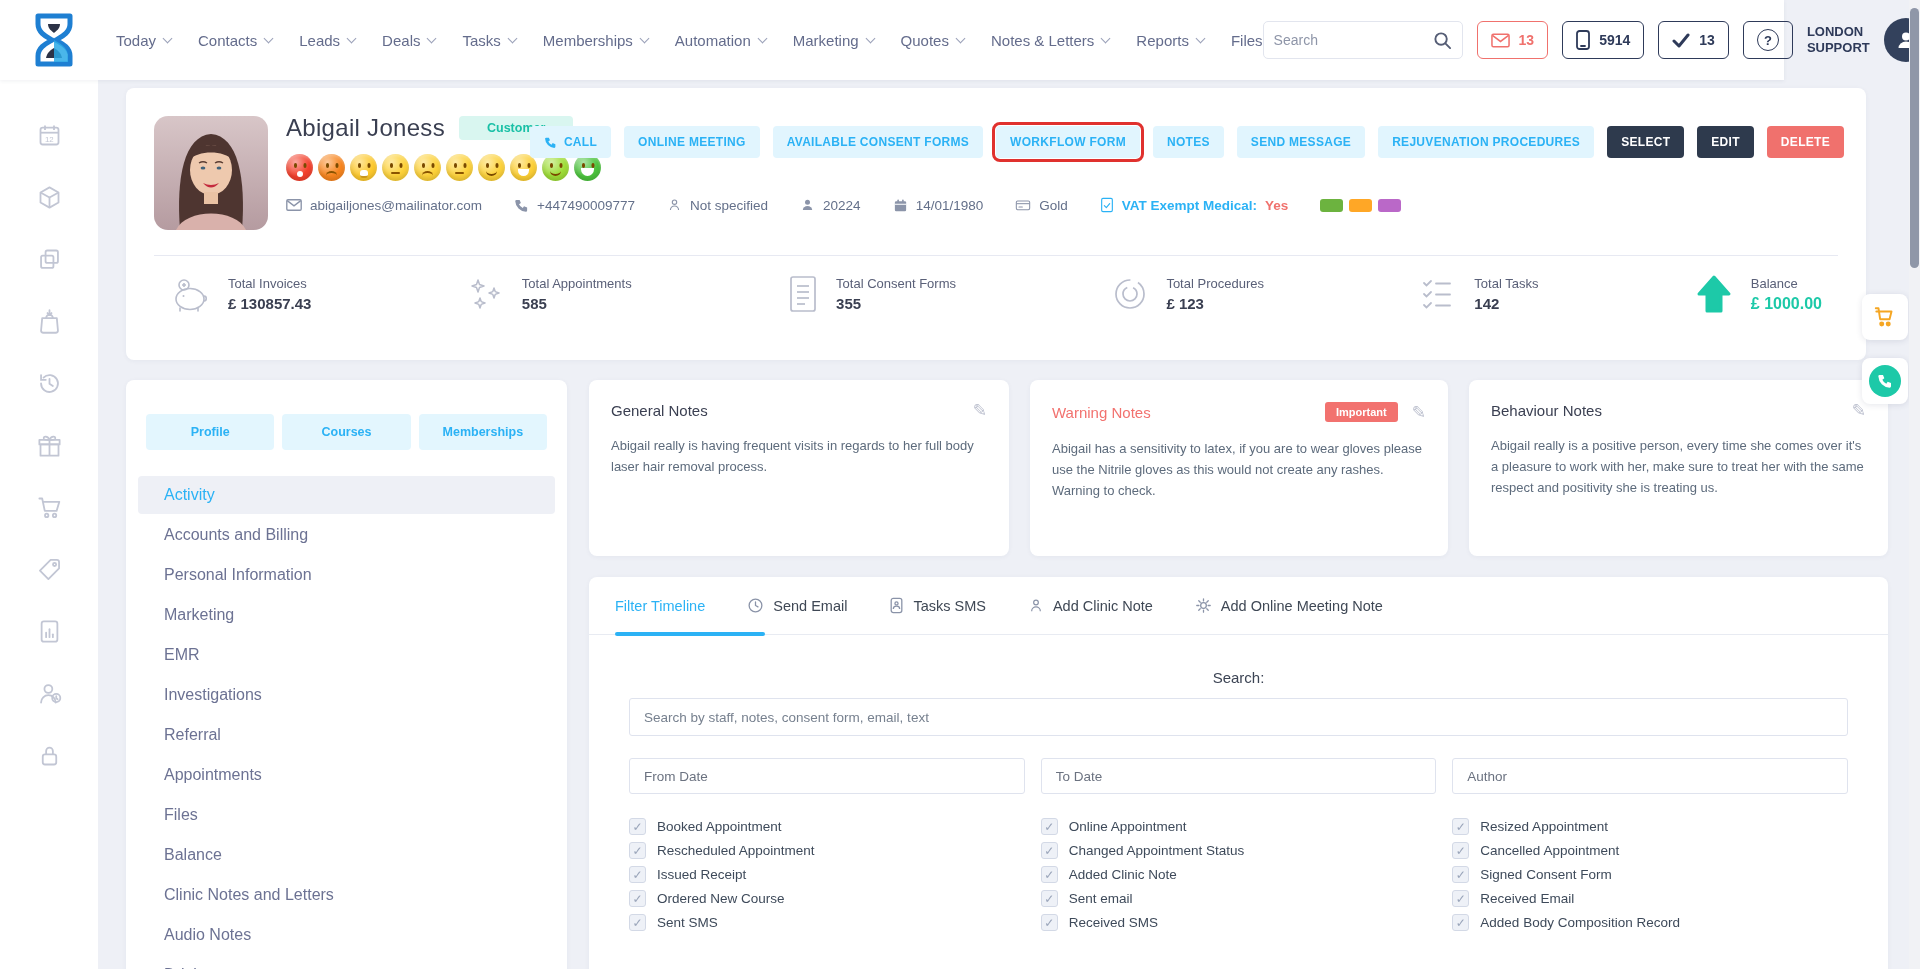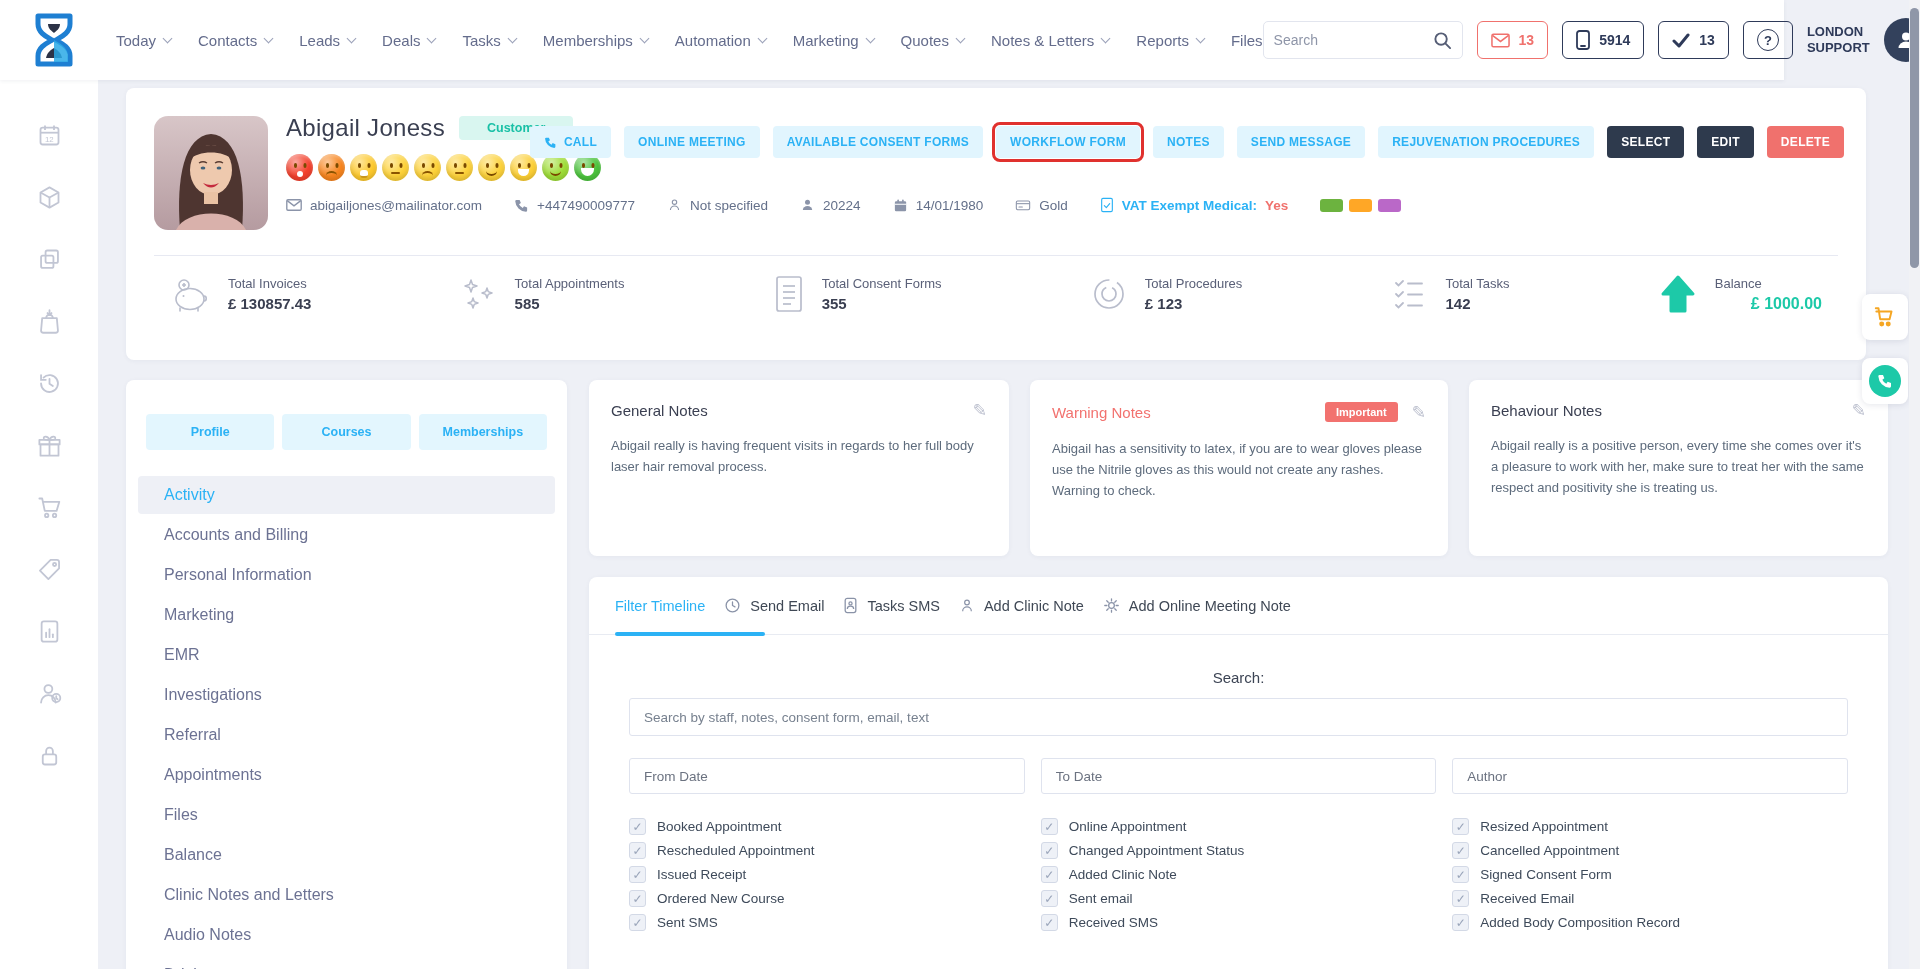--- a/index.html
+++ b/index.html
@@ -68,21 +68,21 @@
           letter-spacing:.3px; padding:0 14px; height:32px; border-radius:4px; cursor:pointer; display:flex; align-items:center; gap:7px; white-space:nowrap;}
   .abtn.hl { outline:3px solid #e0312e; outline-offset:1px; }
   .abtn.dark { background:#2e3a4d; color:#fff; }
   .abtn.danger { background:#f0716d; color:#fff; }
 
   .pdivider { position:absolute; left:28px; right:28px; top:167px; border-top:1px solid #e7e9f2; }
   .stats { position:absolute; left:44px; right:44px; top:185px; display:flex; justify-content:space-between; }
   .stat { display:flex; align-items:center; gap:16px; }
   .stat .lbl { font-size:13px; color:#5a6078; }
   .stat .val { font-size:15px; font-weight:700; color:#3a3f51; margin-top:4px; }
-  .stat .val.teal { color:#1dc9a8; font-size:16px;margin-left:36px; }
+  .stat .val.teal { color:#1dc9a8; font-size:16px; }
 
   
   .menu-card { left:126px; top:380px; width:441px; height:660px; padding:24px 0 0; }
   .menu-tabs { display:flex; gap:8px; padding:10px 20px 20px; }
   .mtab { flex:1; background:#e3f6fe; color:#2bb2f5; text-align:center; font-size:12.5px; font-weight:600;
           padding:11px 0; border-radius:4px; cursor:pointer; }
   .menu-list { padding:4px 0; }
   .mitem { font-size:16px; color:#6c7293; padding:10px 26px; margin:2px 12px; border-radius:4px; cursor:pointer; }
   .mitem.active { background:#eef0f6; color:#2bb2f5; }
 
@@ -91,21 +91,21 @@
   .ncard-head { display:flex; align-items:center; }
   .ntitle { font-size:15px; color:#3a3f51; font-weight:500; }
   .ntitle.warn { color:#f2726f; }
   .npencil { margin-left:auto; color:#b9bdcc; font-size:17px; cursor:pointer; line-height:1; }
   .nimp { margin-left:auto; background:#f2726f; color:#fff; font-size:11px; font-weight:600; padding:4px 11px; border-radius:3px; }
   .nimp + .npencil { margin-left:14px; }
   .nbody { margin-top:16px; font-size:13px; line-height:1.62; color:#5d6b7c; }
 
   
   .tl-card { left:589px; top:577px; width:1299px; height:500px; }
-  .tl-tabs { position:relative; display:flex; align-items:center; gap:19px; height:58px; padding:0 26px;
+  .tl-tabs { position:relative; display:flex; align-items:center; gap:42px; height:58px; padding:0 26px;
              border-bottom:1px solid #e8ebf2;text-align:right; }
   .tl-tab { display:flex; align-items:center; gap:9px; font-size:14.5px; color:#3f4855; cursor:pointer; white-space:nowrap;}
   .tl-tab.active { color:#2bb2f5; }
   .tl-underline { position:absolute; left:26px; bottom:-2px; width:150px; height:4px; background:#2bb2f5; border-radius:2px; }
   .tl-search-label { text-align:center; font-size:15px; color:#3c4454; font-weight:500; margin-top:34px; }
   .tl-input { display:block; width:1219px; margin:12px auto 0; height:38px; border:1px solid #dfe3ee; border-radius:3px;
               padding:0 14px; font-size:13.5px; color:#4a5166; outline:none; font-family:inherit; background:#fff;}
   .tl-input::placeholder { color:#77818f; }
   .tl-dates { display:flex; gap:16px; width:1219px; margin:22px auto 0; }
   .tl-dates input { flex:1; height:36px; border:1px solid #dfe3ee; border-radius:3px; padding:0 14px;

